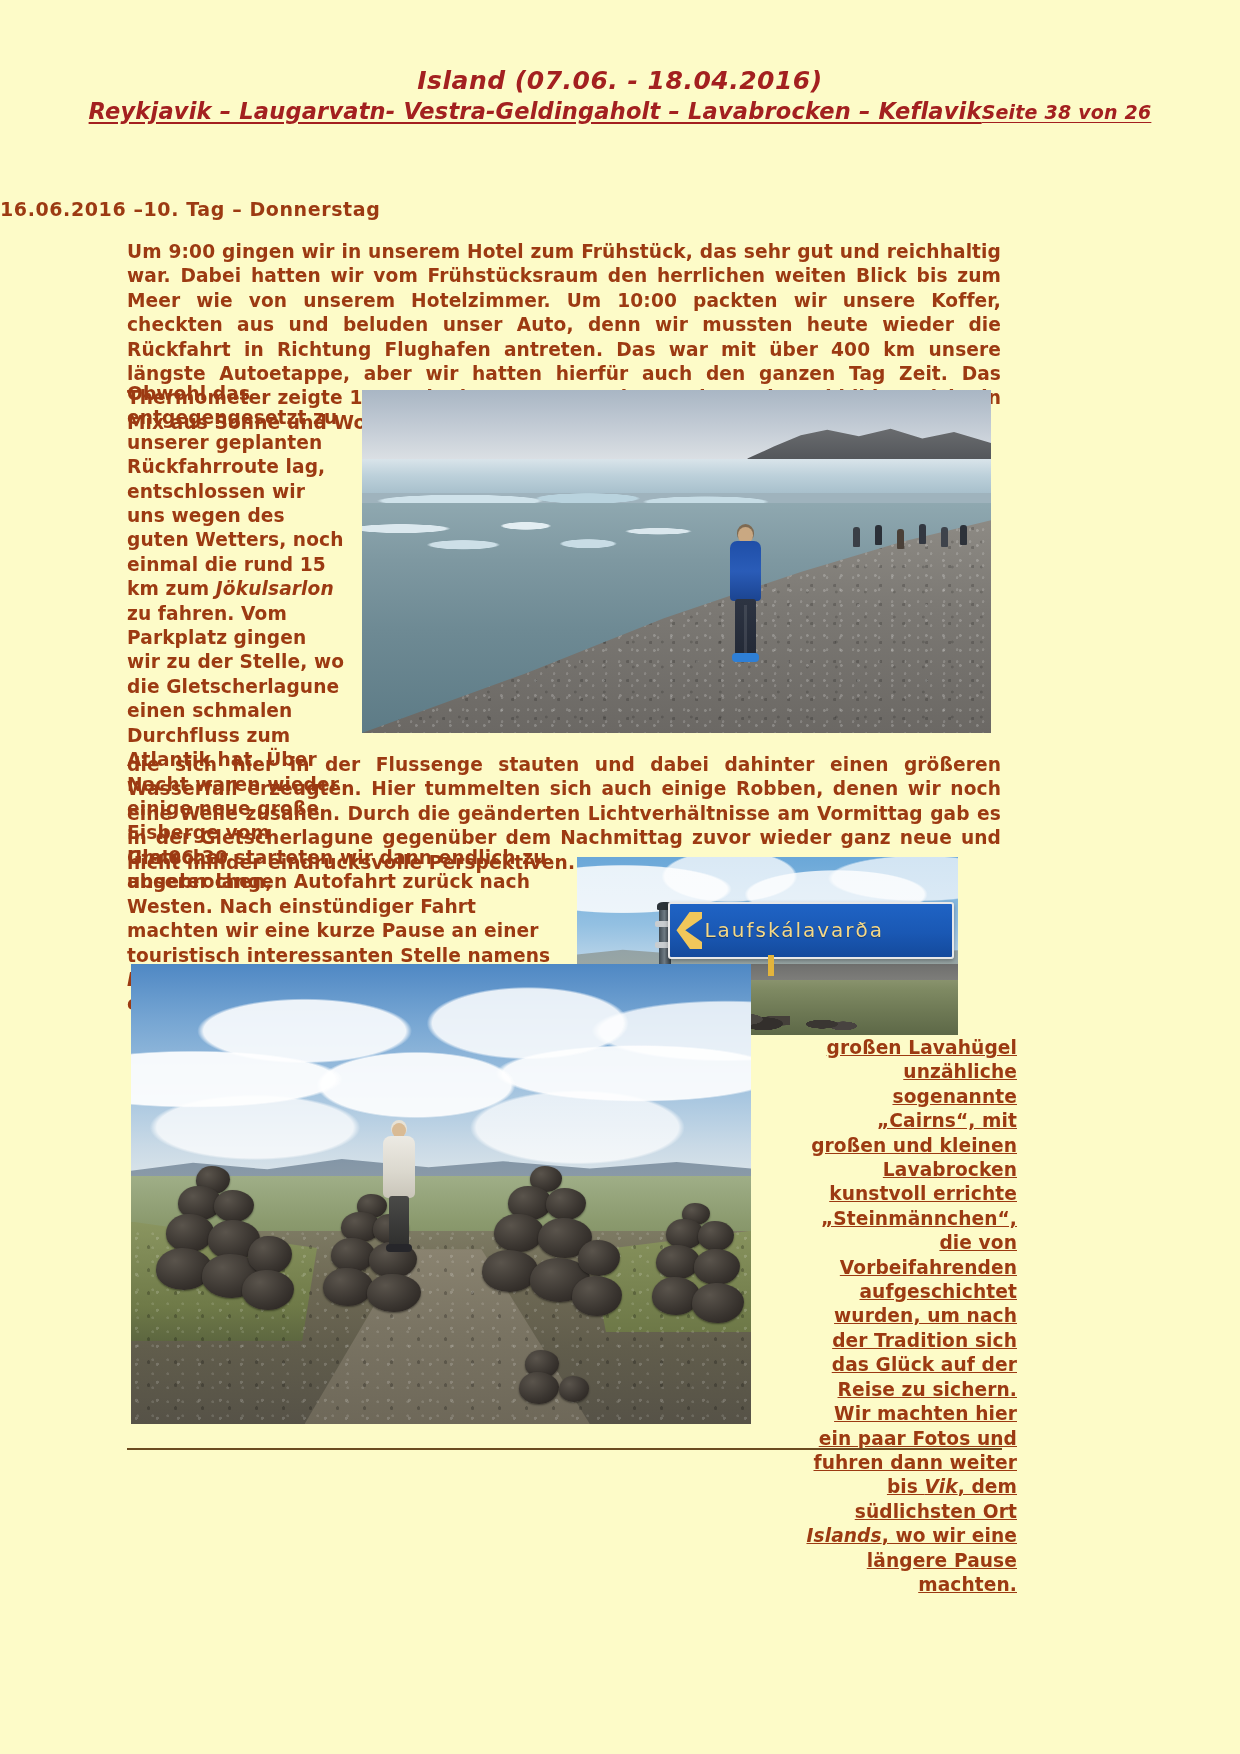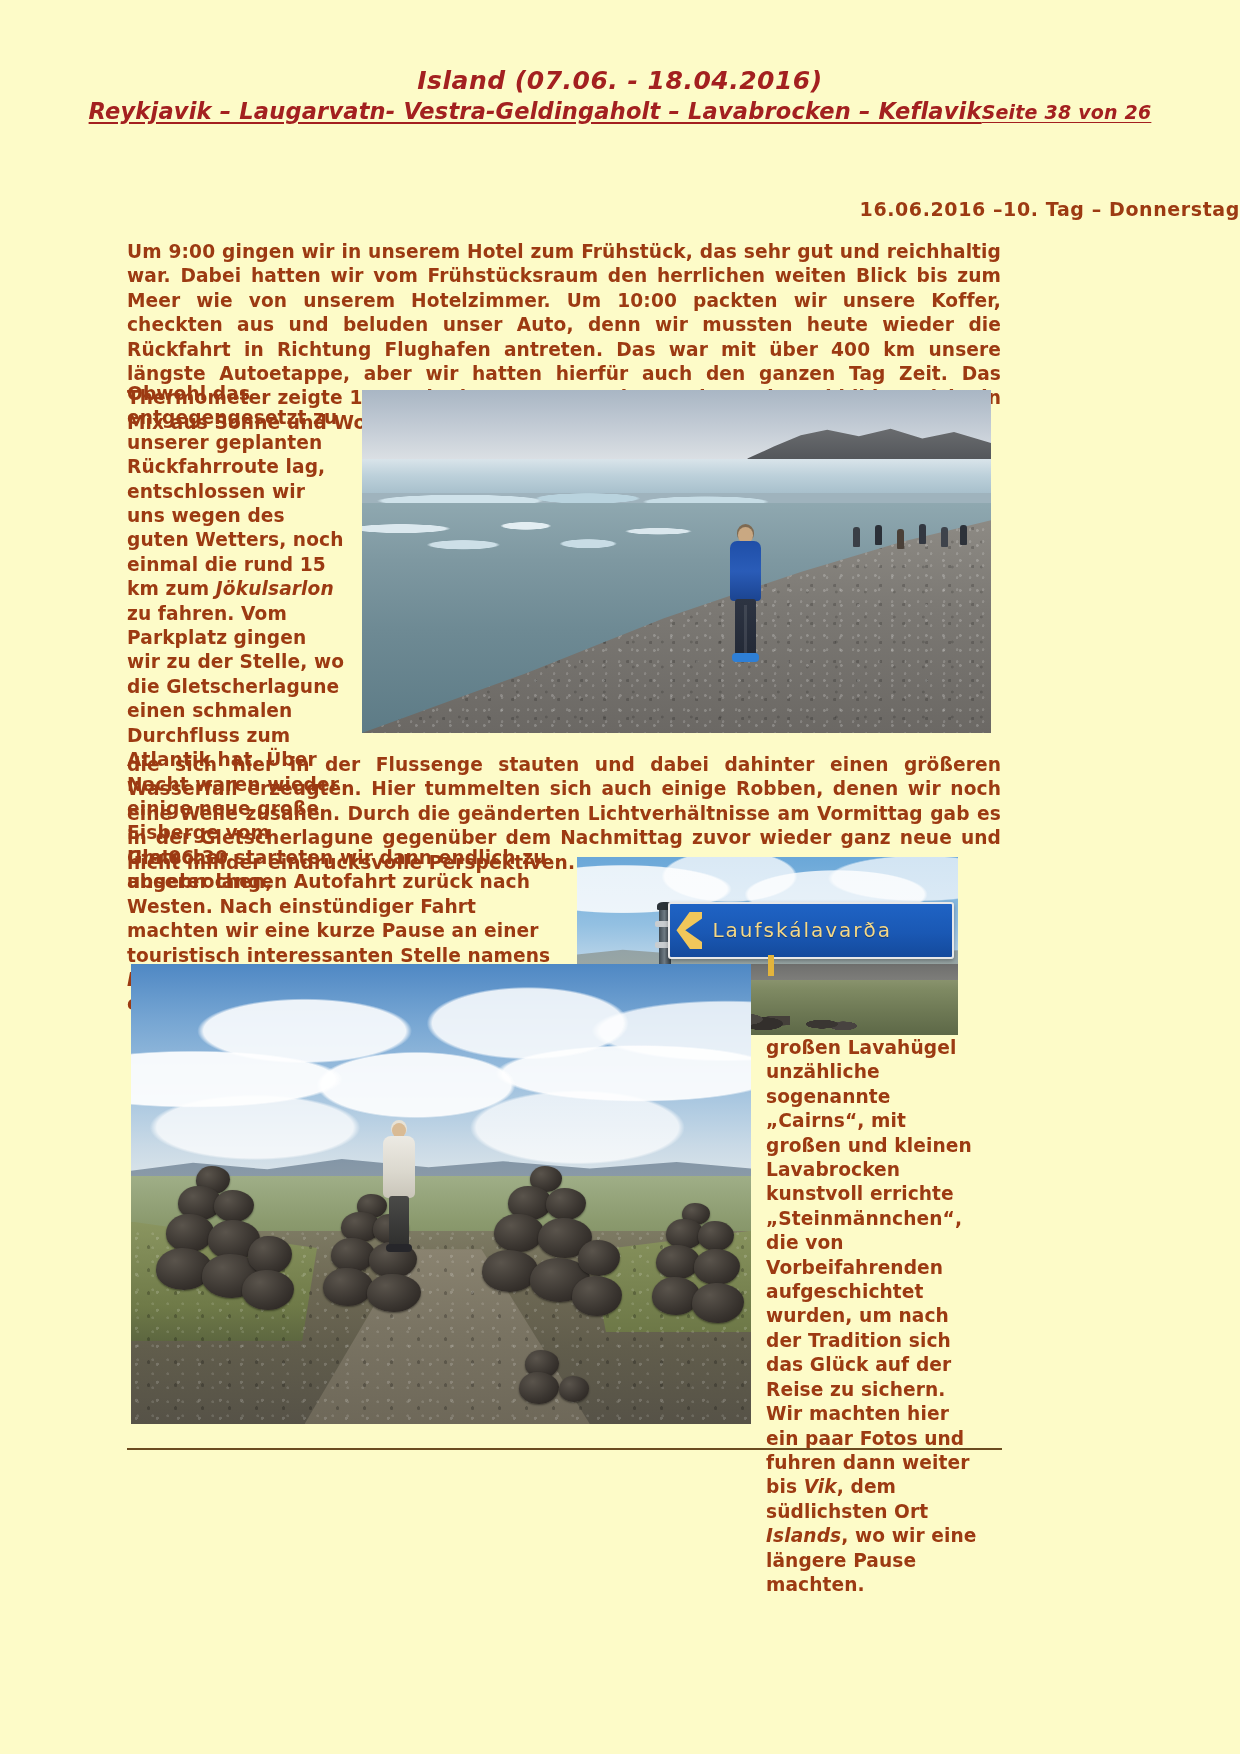--- a/index.html
+++ b/index.html
@@ -52,21 +52,21 @@
     text-decoration: underline;
     text-underline-offset: 3px;
   }
 
   
   #day-heading {
     position: absolute;
     left: 0;
     top: 198px;
     width: 1240px;
-    text-align: right;
+    text-align: left;
     font-size: 19px;
     font-weight: bold;
     color: #9c3a12;
     letter-spacing: 0.6px;
   }
 
   
   .body-text {
     position: absolute;
     font-size: 18.6px;
@@ -104,24 +104,25 @@
   
   #col-left-2 {
     left: 127px;
     top: 846px;
     width: 430px;
     text-align: left;
   }
 
   
   #col-right-1 {
-    left: 766px;
+    left: 799px;
     top: 1036px;
     width: 218px;
-    text-align: left;
+    text-align: right;
+    text-decoration: underline;
   }
 
   
   .photo {
     position: absolute;
     overflow: hidden;
   }
 
   
   #photo-lagoon {
@@ -258,21 +259,21 @@
     flex: 0 0 auto;
     background: #f2c75a;
     clip-path: polygon(100% 0%, 100% 18%, 34% 50%, 100% 82%, 100% 100%, 52% 100%, 0% 50%, 52% 0%);
   }
   #photo-sign .board-text {
     color: #f5d887;
     font-family: "DejaVu Sans", sans-serif;
     font-size: 20px;
     font-weight: normal;
     letter-spacing: 2px;
-    margin-left: 10px;
+    margin-left: 2px;
     white-space: nowrap;
     text-shadow: 0 1px 1px rgba(0,0,0,.35);
   }
   #photo-sign .post {
     position:absolute; left:21.5%; top:27%; width:3.2%; height:58%;
     background: linear-gradient(to right, #3f4a52 0%, #6f7b84 45%, #2f383f 100%);
   }
   #photo-sign .post-cap {
     position:absolute; left:21%; top:25%; width:4.2%; height:5%;
     background:#2b3339; border-radius: 40% 40% 10% 10%;

